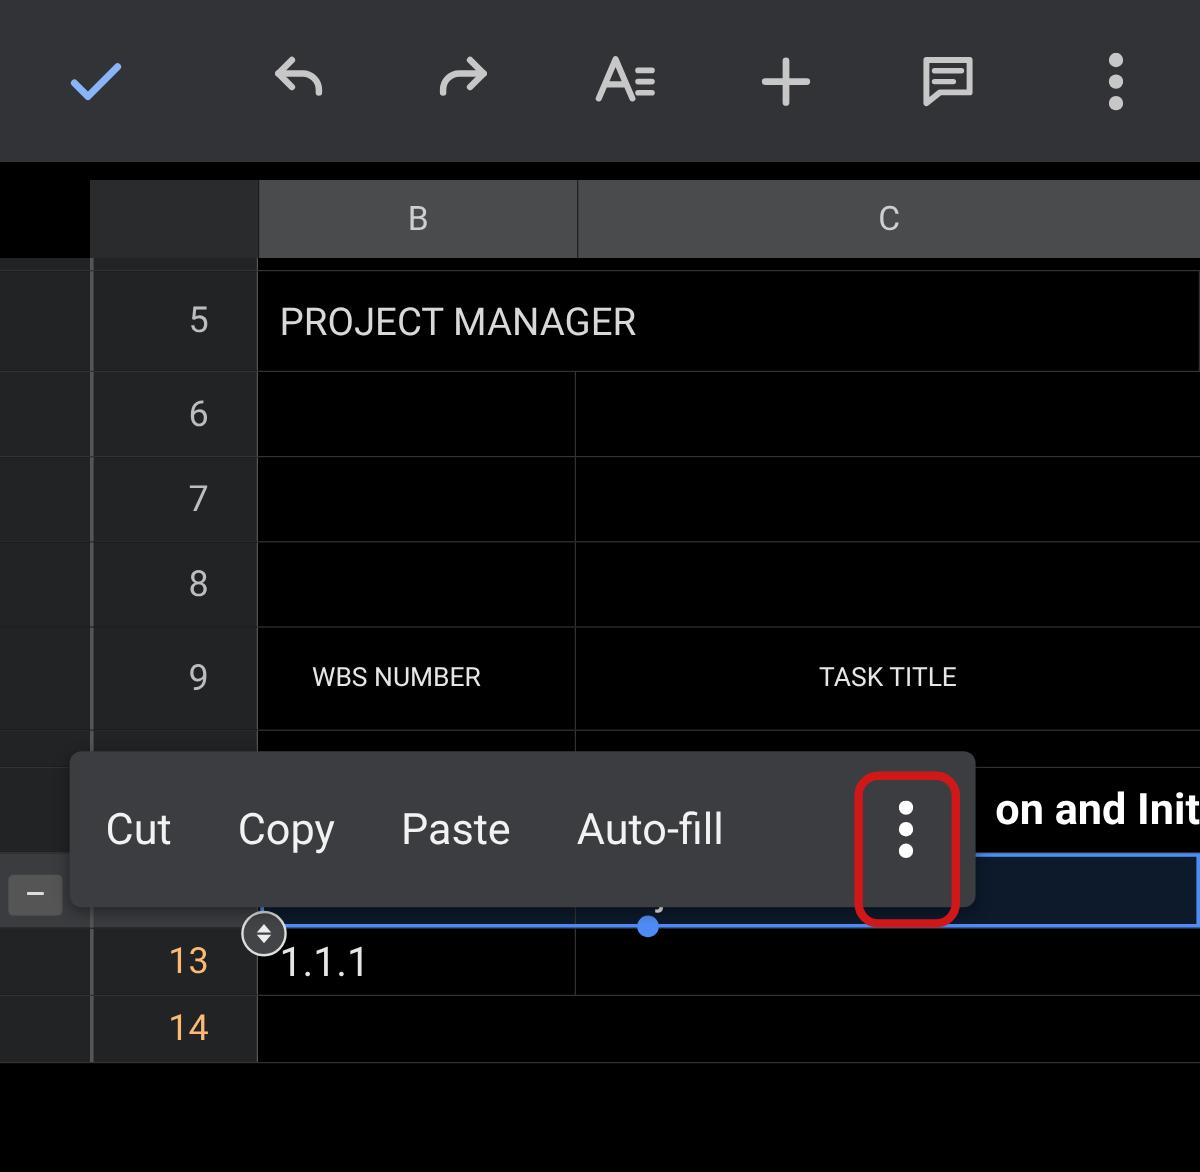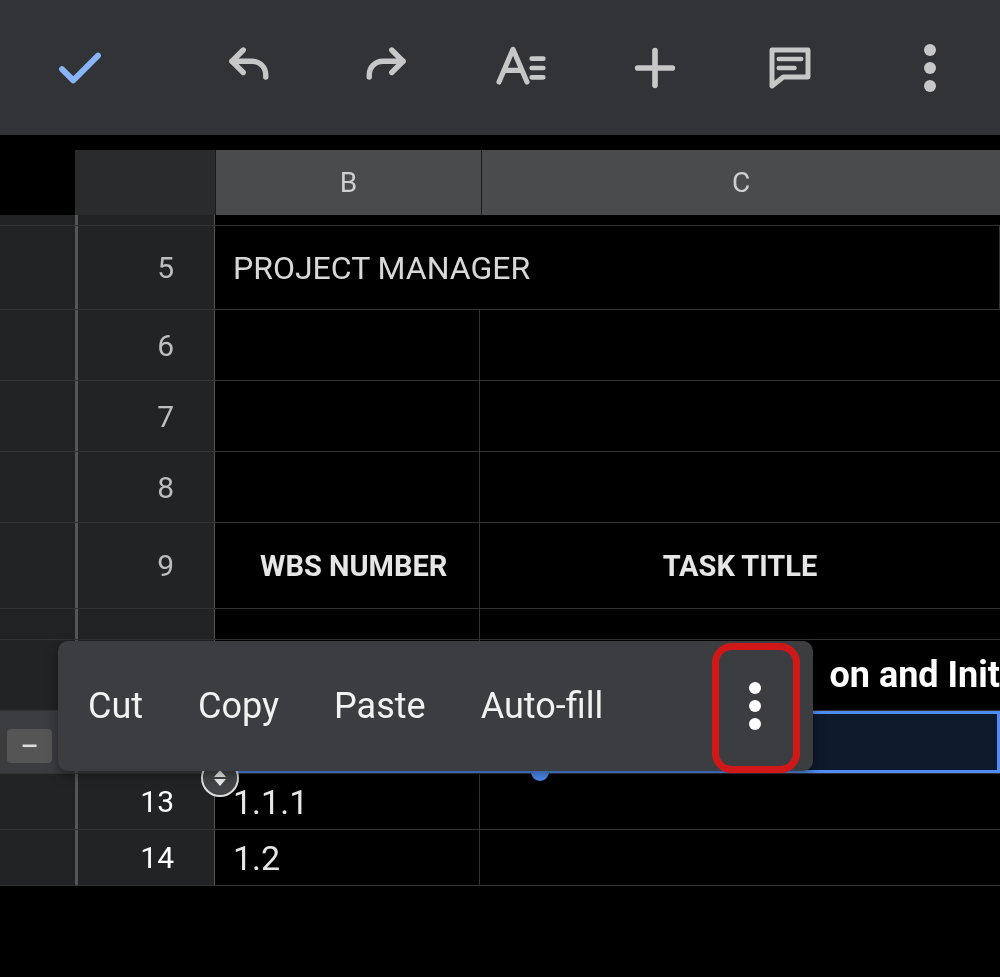--- a/index.html
+++ b/index.html
@@ -21,44 +21,44 @@
   .rownum{width:215px;min-width:215px;display:flex;align-items:center;justify-content:flex-end;padding-right:40px;background:#222325;color:#bdbdbd;font-size:30px;border-right:1px solid #555;box-sizing:border-box;position:relative}
   .rownum .leftbar{position:absolute;left:75px;top:0;bottom:0;width:3px;background:#555}
   .colBcell{width:265px;min-width:265px;border-right:1px solid #333;padding-left:18px;display:flex;align-items:center;font-size:32px;color:#e6e6e6;box-sizing:border-box}
   .colCcell{flex:1;padding-left:15px;display:flex;align-items:center;font-size:32px;color:#e6e6e6;box-sizing:border-box;white-space:nowrap;overflow:hidden}
   
   .r-blank{height:10px;background:#000}
   .r5{height:83px;font-size:36px}
   .r5 .colBcell{font-weight:400;color:#d8d8d8}
   .r6,.r7,.r8{height:70px}
   .r9{height:85px}
-  .r9 .colBcell,.r9 .colCcell{font-weight:700;font-size:29px;color:#e6e6e6}
+  .r9 .colBcell,.r9 .colCcell{font-weight:400;font-size:22px;color:#e6e6e6}
   .r11{height:70px}
   .r11 .rownum{background:#222325}
   .r11 .colBcell,.r11 .colCcell{font-weight:700;color:#fff;font-size:36px}
   .r12{height:62px;position:relative}
   .r12 .rownum{background:#3a3c40}
   .r12 .colBcell,.r12 .colCcell{color:#f0f0f0;font-size:34px;background:#0d1a2c}
   .r13,.r14{height:55px}
   .r13 .colBcell,.r13 .colCcell,.r14 .colBcell,.r14 .colCcell{color:#e6e6e6;font-size:34px}
-  .r13 .rownum,.r14 .rownum{color:#ffffff}
+  .r13 .rownum,.r14 .rownum{color:#fdba74}
   
   .sel{position:absolute;left:217px;right:0;top:0;bottom:0;border:3px solid #4e8df5;pointer-events:none}
   .sel .handle{position:absolute;width:18px;height:18px;border-radius:50%;background:#4e8df5}
   .sel .h-top{top:-11px;left:60%}
   .sel .h-bot{bottom:-11px;left:40%}
   
   .rowresize{position:absolute;left:201px;width:34px;height:34px;border-radius:50%;background:#424447;border:2px solid #ddd;display:flex;flex-direction:column;align-items:center;justify-content:center}
   .rowresize::before,.rowresize::after{content:"";width:0;height:0;border-left:6px solid transparent;border-right:6px solid transparent}
   .rowresize::before{border-bottom:7px solid #eee;margin-bottom:2px}
   .rowresize::after{border-top:7px solid #eee}
   
   .collapse{position:absolute;left:7px;top:594px;width:45px;height:34px;background:#555;color:#ddd;border-radius:4px;display:flex;align-items:center;justify-content:center;font-size:34px;line-height:0}
   
-  .ctx{position:absolute;left:58px;top:506px;width:755px;height:130px;background:#3c3d40;border-radius:10px;box-shadow:0 4px 12px rgba(0,0,0,.4);display:flex;align-items:center;padding:0 30px;box-sizing:border-box}
+  .ctx{position:absolute;left:58px;top:491px;width:755px;height:130px;background:#3c3d40;border-radius:10px;box-shadow:0 4px 12px rgba(0,0,0,.4);display:flex;align-items:center;padding:0 30px;box-sizing:border-box}
   .ctx .mi{color:#f2f2f2;font-size:36px;margin-right:55px;cursor:pointer;white-space:nowrap}
   .ctx .mi:last-of-type{margin-right:30px}
   .ctx-more{width:56px;height:56px;border-radius:12px;display:flex;align-items:center;justify-content:center;cursor:pointer;margin-left:auto}
   .ctx-more svg circle{fill:#fff}
   
   .redbox{position:absolute;left:712px;top:508px;width:88px;height:130px;border:7px solid #d11818;border-radius:20px;pointer-events:none;box-sizing:border-box}
 </style>
 </head>
 <body>
 
@@ -204,21 +204,20 @@
           <span class="leftbar"></span>
           <span>13</span>
         </div>
       <div class="colBcell">1.1.1</div>
     </div>
     <div class="row r14">
       <div class="rownum">
           <span class="leftbar"></span>
           <span>14</span>
         </div>
-      <div class="colBcell">1.2</div>
     </div>
 
     <div class="rowresize" style="top:544px"></div>
 
   </div>
 
   <div class="collapse">−</div>
 
   <div class="ctx">
     <span class="mi">Cut</span>

